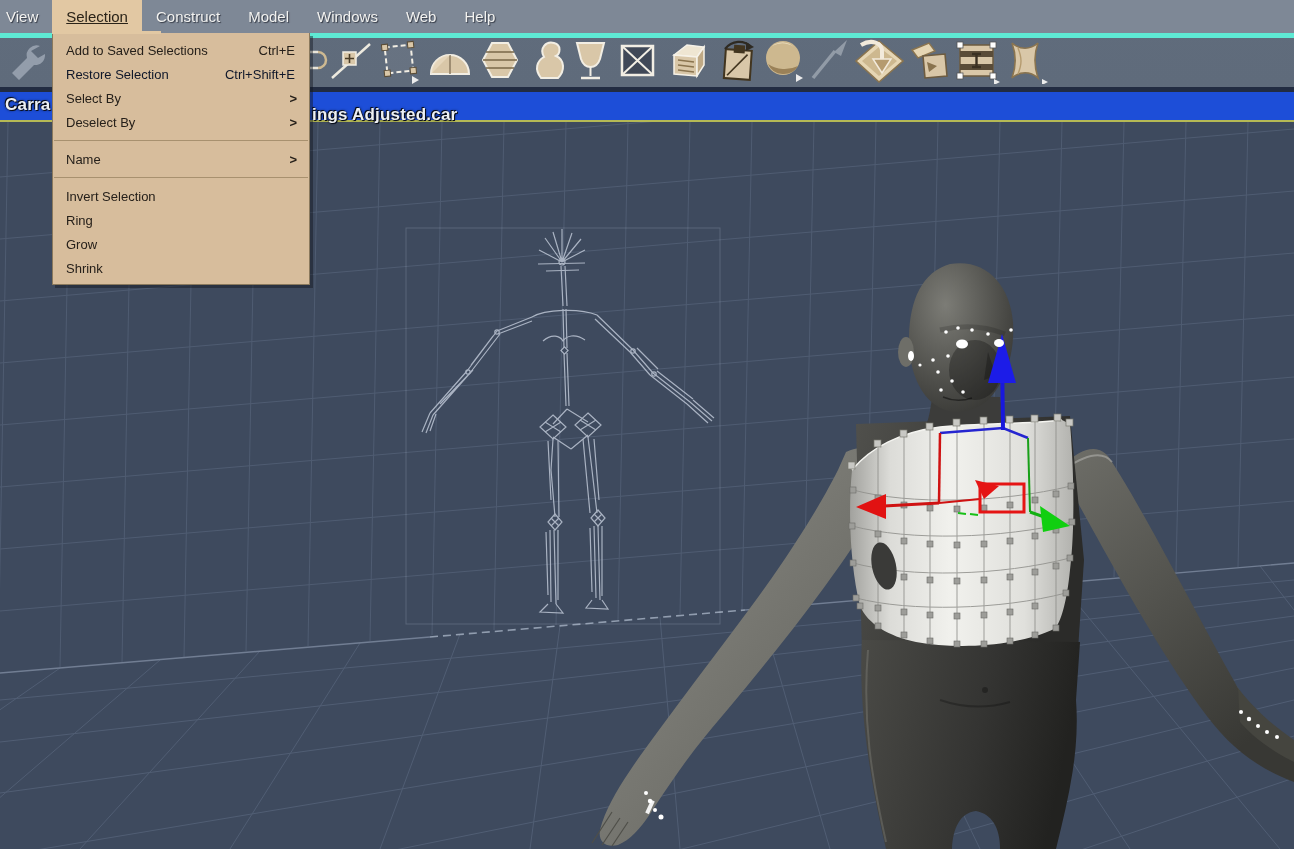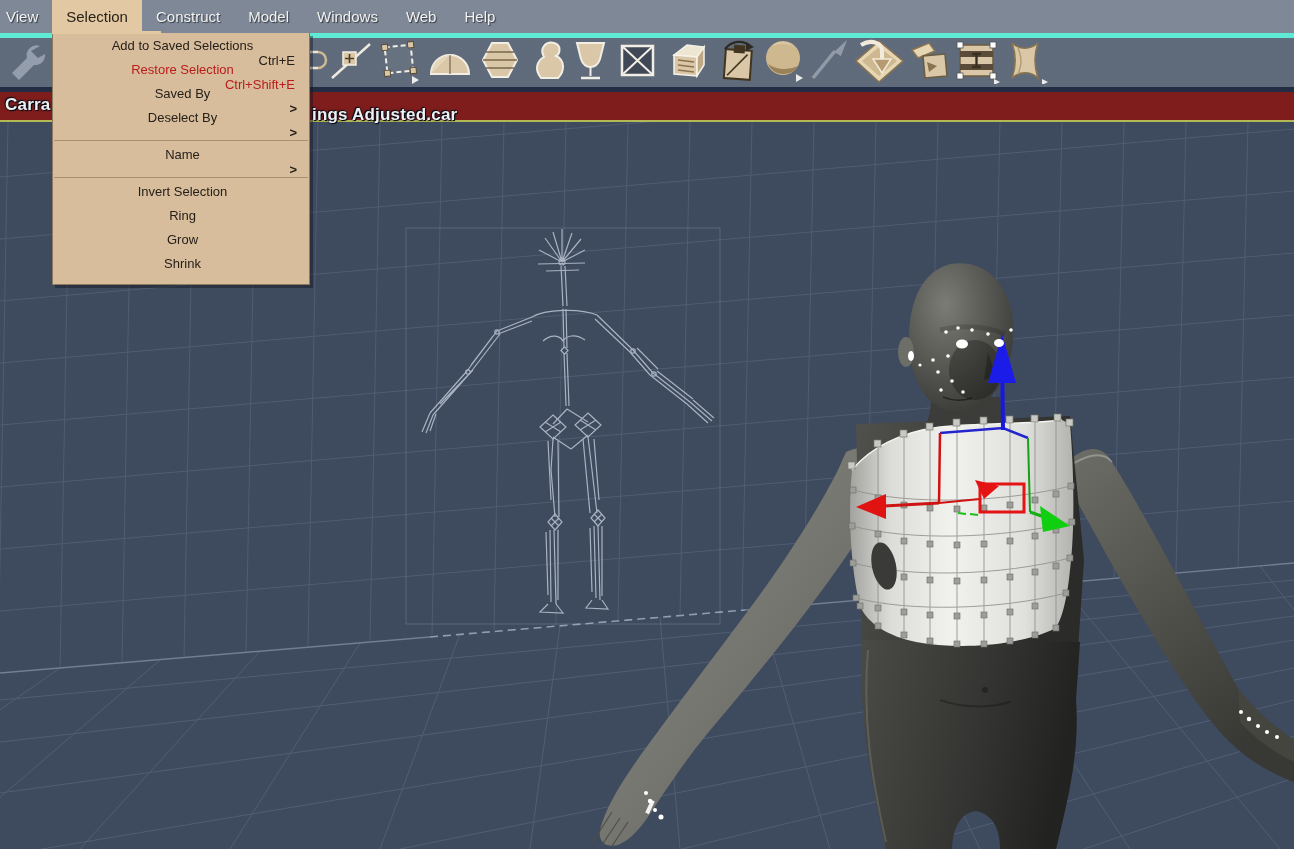--- a/index.html
+++ b/index.html
@@ -16,59 +16,59 @@
     display:flex;align-items:stretch;z-index:40;
   }
   .menubar .mitem{
     padding:0 14px;display:flex;align-items:center;
     font-size:15px;color:#f2f2f0;cursor:default;
     text-shadow:1px 1px 1px rgba(40,45,55,.85);
     white-space:nowrap;
   }
   .menubar .mitem:first-child{margin-left:-8px;}
   .menubar .mitem.active{
-    background:#e2c8a3;color:#2a2318;text-shadow:none;
+    background:#e2c8a3;color:#2a2318;text-shadow:none;text-decoration:underline;
   }
   
   .toolbar{
     position:absolute;left:0;top:33px;width:1294px;height:54px;
     background:linear-gradient(#68748414,#00000000),#5f6b7b;
     border-bottom:5px solid #222c42;z-index:10;
   }
   .tbi{position:absolute;top:5px;width:46px;height:46px;}
   .tbi svg{display:block}
   
   .tabbar{
     position:absolute;left:0;top:92px;width:1294px;height:28px;
-    background:#7f1d1d;border-bottom:2px solid #b5b955;
+    background:#1d4ed8;border-bottom:2px solid #b5b955;
     z-index:5;
     text-decoration:underline;
   }
   .tabbar .ttext{
     position:absolute;top:3px;font-size:17px;font-weight:bold;color:#edf0f4;
     text-shadow:0 0 3px #000,1px 1px 0 #0c1220,-1px -1px 0 #0c1220;
     white-space:nowrap;letter-spacing:.2px;
   }
   .tabbar .t-left{left:5px;}
   .tabbar .t-right{left:312px;margin-top:10px;}
   
   .dropdown{
     position:absolute;left:52px;top:33px;width:256px;
     background:#d7bd9c;border:1px solid #8a795d;border-top:none;
     box-shadow:3px 3px 0 rgba(18,22,30,.45);
     z-index:50;padding:5px 0 4px 0;font-size:13px;color:#26201a;
   }
   .dropdown .mi{
     height:24px;display:flex;align-items:center;
-    padding:0 10px 0 13px;cursor:default;position:relative;flex-direction:column;
+    padding:0 10px 0 13px;cursor:default;position:relative;
   }
   .dropdown .mi .lbl{flex:0 0 auto;}
   .dropdown .mi .sc{margin-left:auto;padding-right:4px;}
   .dropdown .mi .arr{margin-left:auto;font-weight:bold;padding-right:2px;}
-  .dropdown .mi.dim{color:#b91c1c;}
+  .dropdown .mi.dim{color:#0f172a;}
   .dropdown .sep{height:1px;background:#a8916f;margin:6px 1px;}
   
   .tabjoin{
     position:absolute;left:52px;top:31px;width:109px;height:3px;
     background:#e2c8a3;z-index:55;
   }
   
   .viewport{position:absolute;left:0;top:122px;width:1294px;height:727px;}
 </style>
 </head>
@@ -229,21 +229,21 @@
 <div class="dropdown">
   <div class="mi">
     <span class="lbl">Add to Saved Selections</span>
     <span class="sc">Ctrl+E</span>
   </div>
   <div class="mi dim">
     <span class="lbl">Restore Selection</span>
     <span class="sc">Ctrl+Shift+E</span>
   </div>
   <div class="mi">
-    <span class="lbl">Saved By</span>
+    <span class="lbl">Select By</span>
     <span class="arr">&gt;</span>
   </div>
   <div class="mi">
     <span class="lbl">Deselect By</span>
     <span class="arr">&gt;</span>
   </div>
   <div class="sep"></div>
   <div class="mi">
     <span class="lbl">Name</span>
     <span class="arr">&gt;</span>

